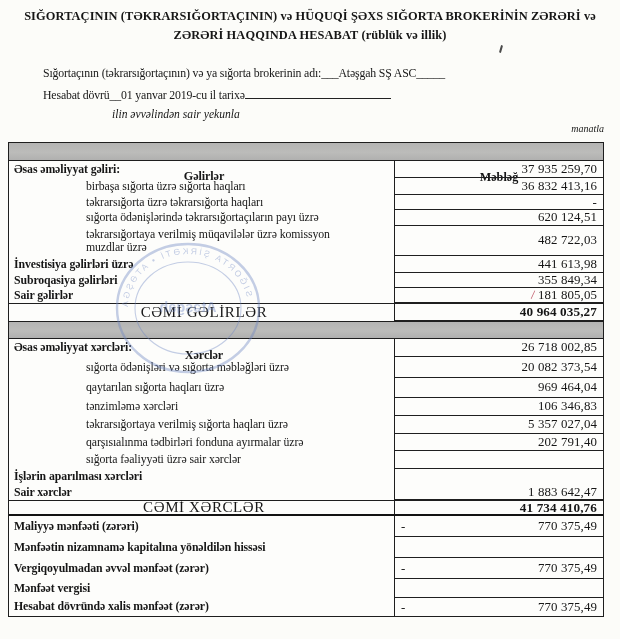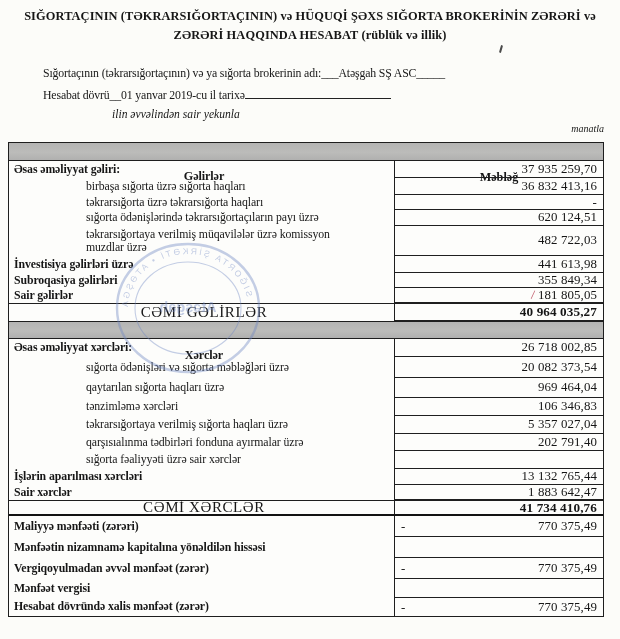--- a/index.html
+++ b/index.html
@@ -189,23 +189,20 @@
         </div>
     </div>
     <div class="trow indent" style="height:18px">
       <div class="lc">sığorta fəaliyyəti üzrə sair xərclər</div>
       <div class="vc">
           <div class="vbox"></div>
         </div>
     </div>
     <div class="trow bold" style="height:16px">
       <div class="lc">İşlərin aparılması xərcləri</div>
-      <div class="vc">
-          <div class="vbox">13 132 765,44</div>
-        </div>
     </div>
     <div class="trow bold" style="height:15px">
       <div class="lc">Sair xərclər</div>
       <div class="vc">
           <div class="vbox">1 883 642,47</div>
         </div>
     </div>
 
     <div class="trow total-row thick-sep" style="height:16px">
       <div class="lc">CƏMİ XƏRCLƏR</div>

